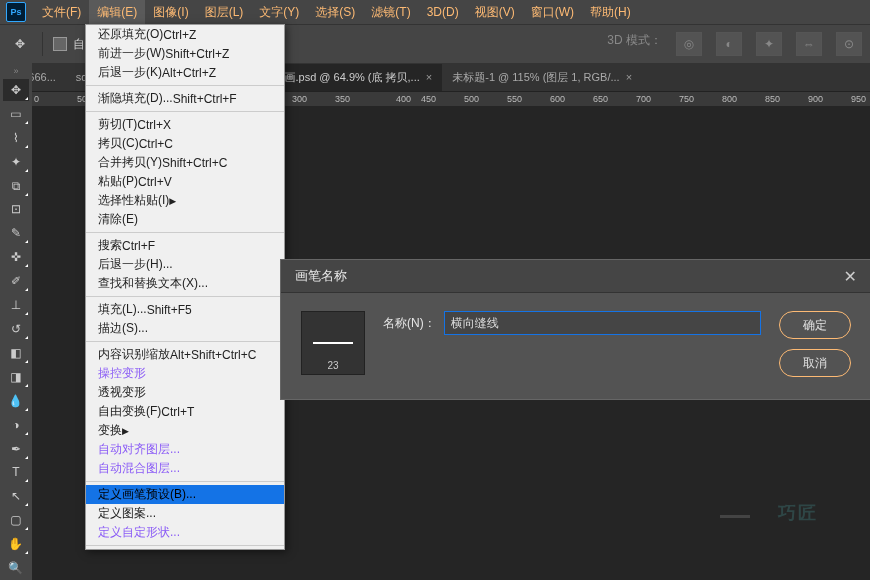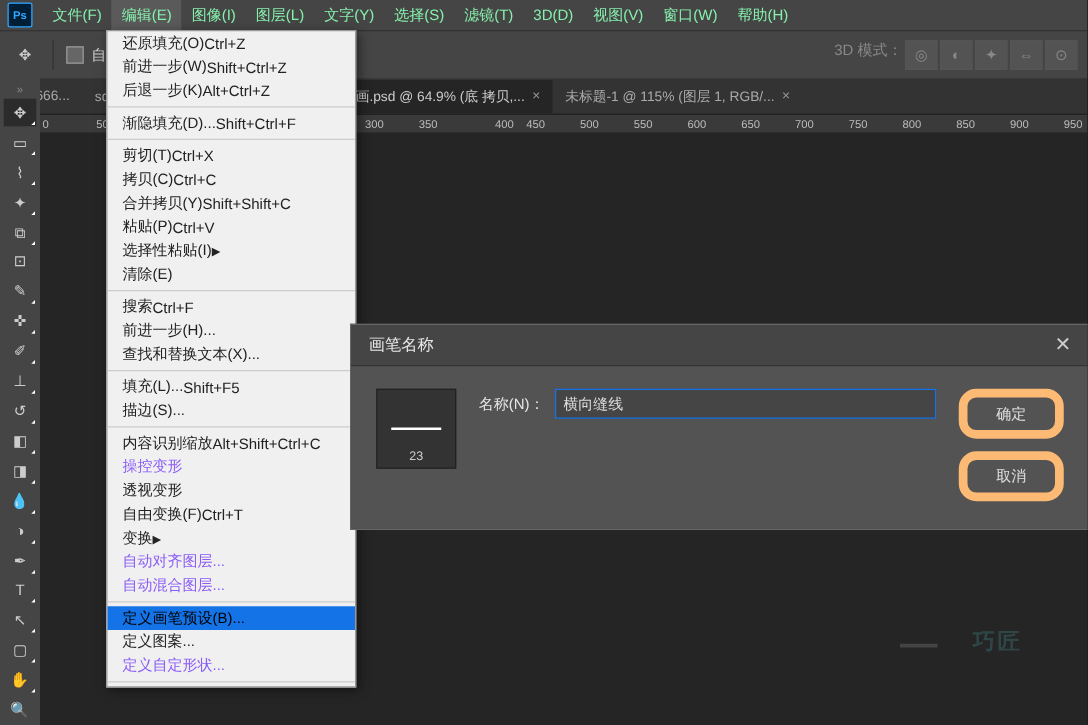--- a/index.html
+++ b/index.html
@@ -1,18 +1,18 @@
 <!DOCTYPE html>
 <html><head>
 <meta charset="utf-8">
 <style>
 html,body{margin:0;padding:0;width:870px;height:580px;background:#1a1a1a;font-family:"Microsoft YaHei",Arial,sans-serif;font-size:12px;color:#ccc;overflow:hidden;position:relative}
 .menubar{height:24px;background:#454545;display:flex;align-items:center;padding-left:6px}
 .ps-icon{width:18px;height:18px;background:#001e36;border:1px solid #31a8ff;border-radius:2px;display:flex;align-items:center;justify-content:center;color:#31a8ff;font-size:9px;font-weight:bold;margin-right:8px}
-.menu-item{padding:4px 8px;color:#86efac;cursor:pointer}
+.menu-item{padding:4px 8px;color:#fdba74;cursor:pointer}
 .menu-item.open{background:#5a5a5a}
 .options-bar{height:38px;background:#454545;border-top:1px solid #333;display:flex;align-items:center;padding:0 8px;gap:6px}
 .move-icon{width:24px;height:24px;display:flex;align-items:center;justify-content:center;color:#ccc}
 .opt-sep{width:1px;height:24px;background:#333;margin:0 4px}
 .opt-chk{width:12px;height:12px;border:1px solid #999;background:#666}
 .opt-btn{width:24px;height:22px;border:1px solid #555;background:#535353;display:flex;align-items:center;justify-content:center;color:#888}
 .docbar{height:28px;background:#333;display:flex;align-items:center}
 .doctab{padding:6px 10px;color:#aaa;display:flex;align-items:center;gap:6px;font-size:11px}
 .doctab .x{color:#999;cursor:pointer}
 .doctab.active{background:#252525;color:#ccc}
@@ -33,24 +33,24 @@
 .dlg-title{height:32px;display:flex;align-items:center;justify-content:space-between;padding:0 14px;background:#454545;border-bottom:1px solid #333;color:#e8e8e8;font-size:13px}
 .dlg-close{font-size:16px;cursor:pointer;color:#ccc}
 .dlg-body{background:#535353;padding:18px 20px 22px;display:flex;gap:18px;align-items:flex-start}
 .preview{width:62px;height:62px;background:#333;border:1px solid #222;display:flex;flex-direction:column;align-items:center;justify-content:center;position:relative}
 .preview-line{width:40px;height:2px;background:#fff}
 .preview-num{position:absolute;bottom:3px;font-size:10px;color:#ccc}
 .dlg-field{display:flex;align-items:center;gap:8px;flex:1}
 .dlg-label{color:#e5e5e5;font-size:12px}
 .dlg-input{flex:1;height:22px;background:#454545;border:1px solid #1473e6;color:#ddd;padding:0 6px;font-size:12px;outline:none}
 .dlg-buttons{display:flex;flex-direction:column;gap:10px}
-.dlg-btn{width:70px;height:26px;border:7px solid #fdba74;border-radius:14px;background:transparent;color:#e0e0e0;font-size:12px;display:flex;align-items:center;justify-content:center;cursor:pointer}
+.dlg-btn{width:70px;height:26px;border:1px solid #fdba74;border-radius:14px;background:transparent;color:#e0e0e0;font-size:12px;display:flex;align-items:center;justify-content:center;cursor:pointer}
 .watermark{position:absolute;right:52px;bottom:55px;color:#355;font-size:18px;font-weight:bold;letter-spacing:2px;opacity:0.7}
 .wm-line{position:absolute;right:120px;bottom:62px;width:30px;height:3px;background:#444}
-.opt-icons{display:flex;gap:2px;margin-left:auto}
+.opt-icons{display:flex;gap:14px;margin-left:auto}
 </style>
 </head>
 <body>
 
 <div class="menubar">
   <div class="ps-icon">Ps</div>
   <div class="menu-item">文件(F)</div>
   <div class="menu-item open">编辑(E)</div>
   <div class="menu-item">图像(I)</div>
   <div class="menu-item">图层(L)</div>
@@ -168,41 +168,41 @@
     <div class="dd-item">
       <span>剪切(T)</span>
       <span class="">Ctrl+X</span>
     </div>
     <div class="dd-item">
       <span>拷贝(C)</span>
       <span class="">Ctrl+C</span>
     </div>
     <div class="dd-item">
       <span>合并拷贝(Y)</span>
-      <span class="">Shift+Shift+C</span>
+      <span class="">Shift+Ctrl+C</span>
     </div>
     <div class="dd-item">
       <span>粘贴(P)</span>
       <span class="">Ctrl+V</span>
     </div>
     <div class="dd-item">
       <span>选择性粘贴(I)</span>
       <span class="dd-arrow">▶</span>
     </div>
     <div class="dd-item">
       <span>清除(E)</span>
       <span class=""></span>
     </div>
     <div class="dd-sep"></div>
     <div class="dd-item">
       <span>搜索</span>
       <span class="">Ctrl+F</span>
     </div>
     <div class="dd-item">
-      <span>前进一步(H)...</span>
+      <span>后退一步(H)...</span>
       <span class=""></span>
     </div>
     <div class="dd-item">
       <span>查找和替换文本(X)...</span>
       <span class=""></span>
     </div>
     <div class="dd-sep"></div>
     <div class="dd-item">
       <span>填充(L)...</span>
       <span class="">Shift+F5</span>

